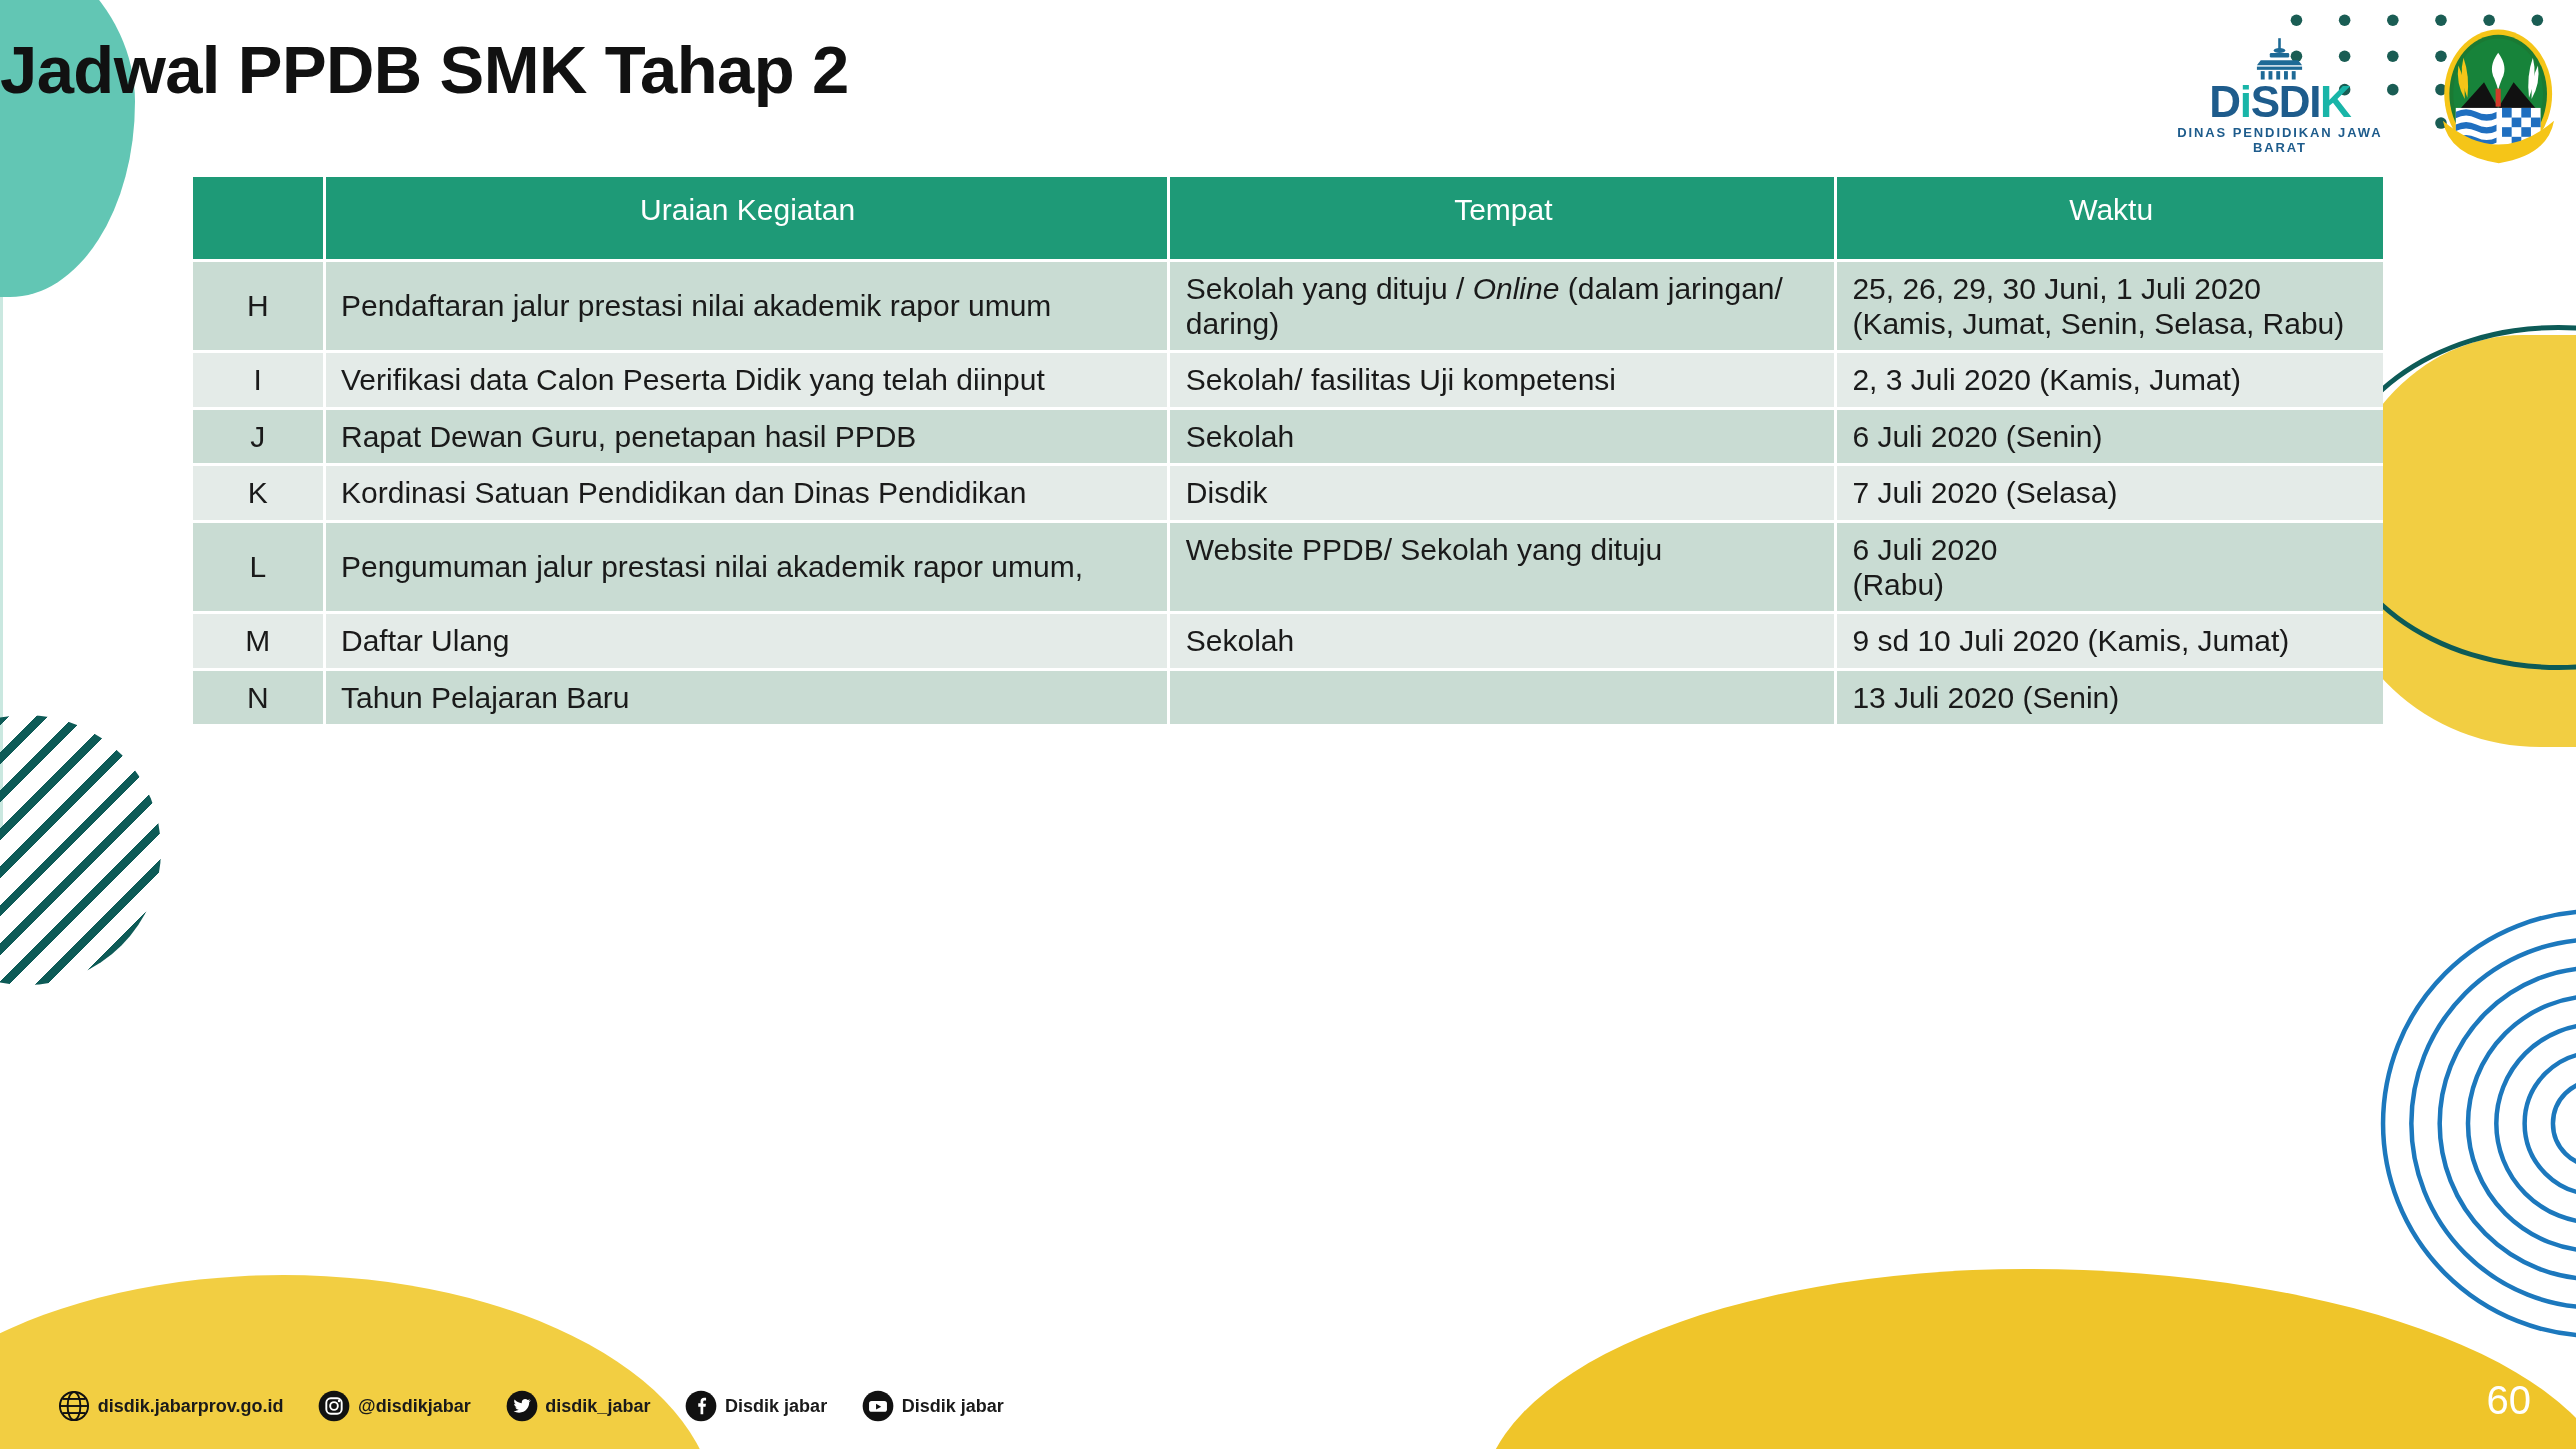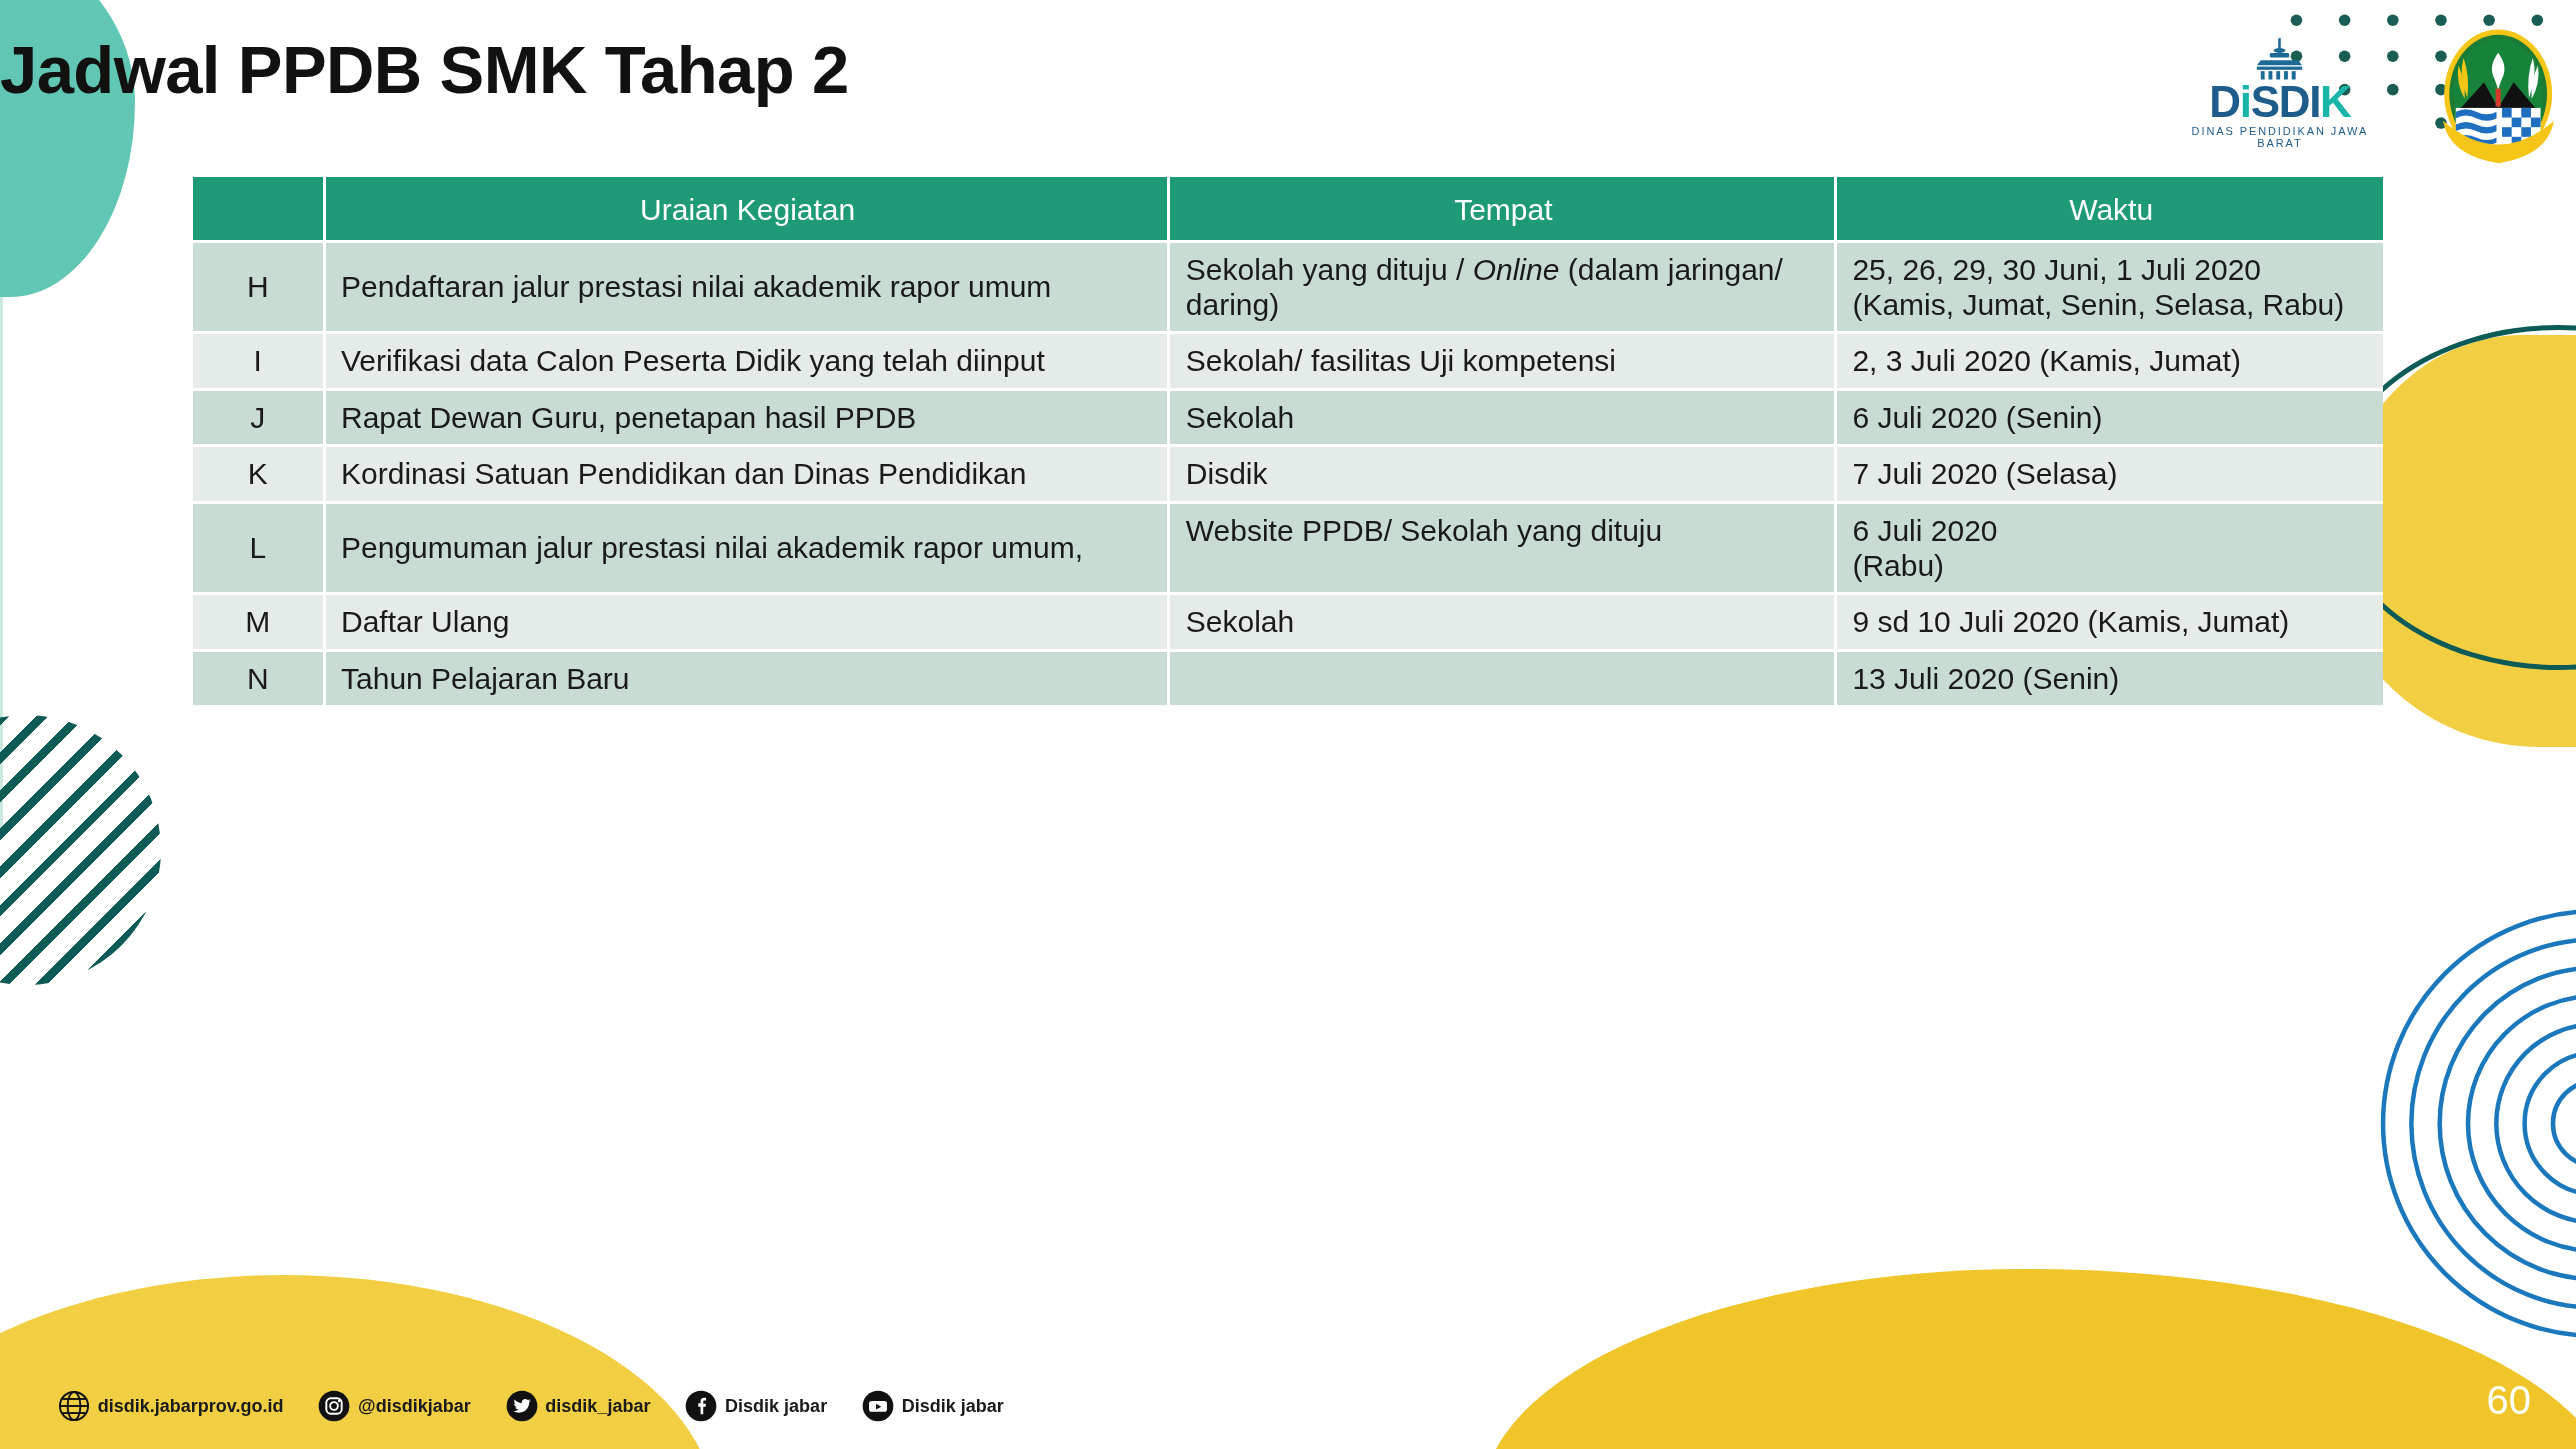--- a/index.html
+++ b/index.html
@@ -73,22 +73,22 @@
   .disdik{position:absolute;left:6.4px;top:33px;width:219px;text-align:center;}
   .disdik .tower{margin:0 auto 1.3px auto;width:71px;height:43px;position:relative;}
   .disdik .tower svg{width:100%;height:100%;display:block;}
   .disdik .word{
     font-size:44px;font-weight:bold;color:#1e5c8c;line-height:.9;
     letter-spacing:-1.3px;
   }
   .disdik .word .i{color:#19b5a8;}
   .disdik .word .k{color:#19b5a8;}
   .disdik .sub{
-    font-size:11px;letter-spacing:1.9px;color:#1e5c8c;
-    font-weight:normal;margin-top:2.6px;
+    font-size:13px;letter-spacing:1.9px;color:#1e5c8c;
+    font-weight:bold;margin-top:2.6px;
   }
   .emblem{position:absolute;right:5.2px;top:22px;width:119px;height:140px;}
   .emblem svg{width:100%;height:100%;display:block;}
 
   
   .tbl{
     position:absolute;left:193px;top:177px;width:2190px;
     border-collapse:separate;border-spacing:0;
     z-index:4;
   }
@@ -101,21 +101,21 @@
     border-right:3.2px solid #ffffff;
     border-bottom:3.2px solid #ffffff;
     font-weight:normal;
     text-align:left;
   }
   .tbl td:last-child,.tbl th:last-child{border-right:none;}
   .tbl thead th{
     background:#1e9a77;color:#ffffff;
     text-align:center;
     font-size:30px;
-    padding-top:11.6px;padding-bottom:8px;
+    padding-top:11.6px;padding-bottom:27px;
     height:43px;
     vertical-align:middle;
   }
   .tbl thead th.c-code{width:103px;}
   .col-code{width:103px;}
   .col-act{width:857px;}
   .col-place{width:676px;}
   .col-time{width:554px;}
 
   .row-a td{background:#c9dcd3;}

